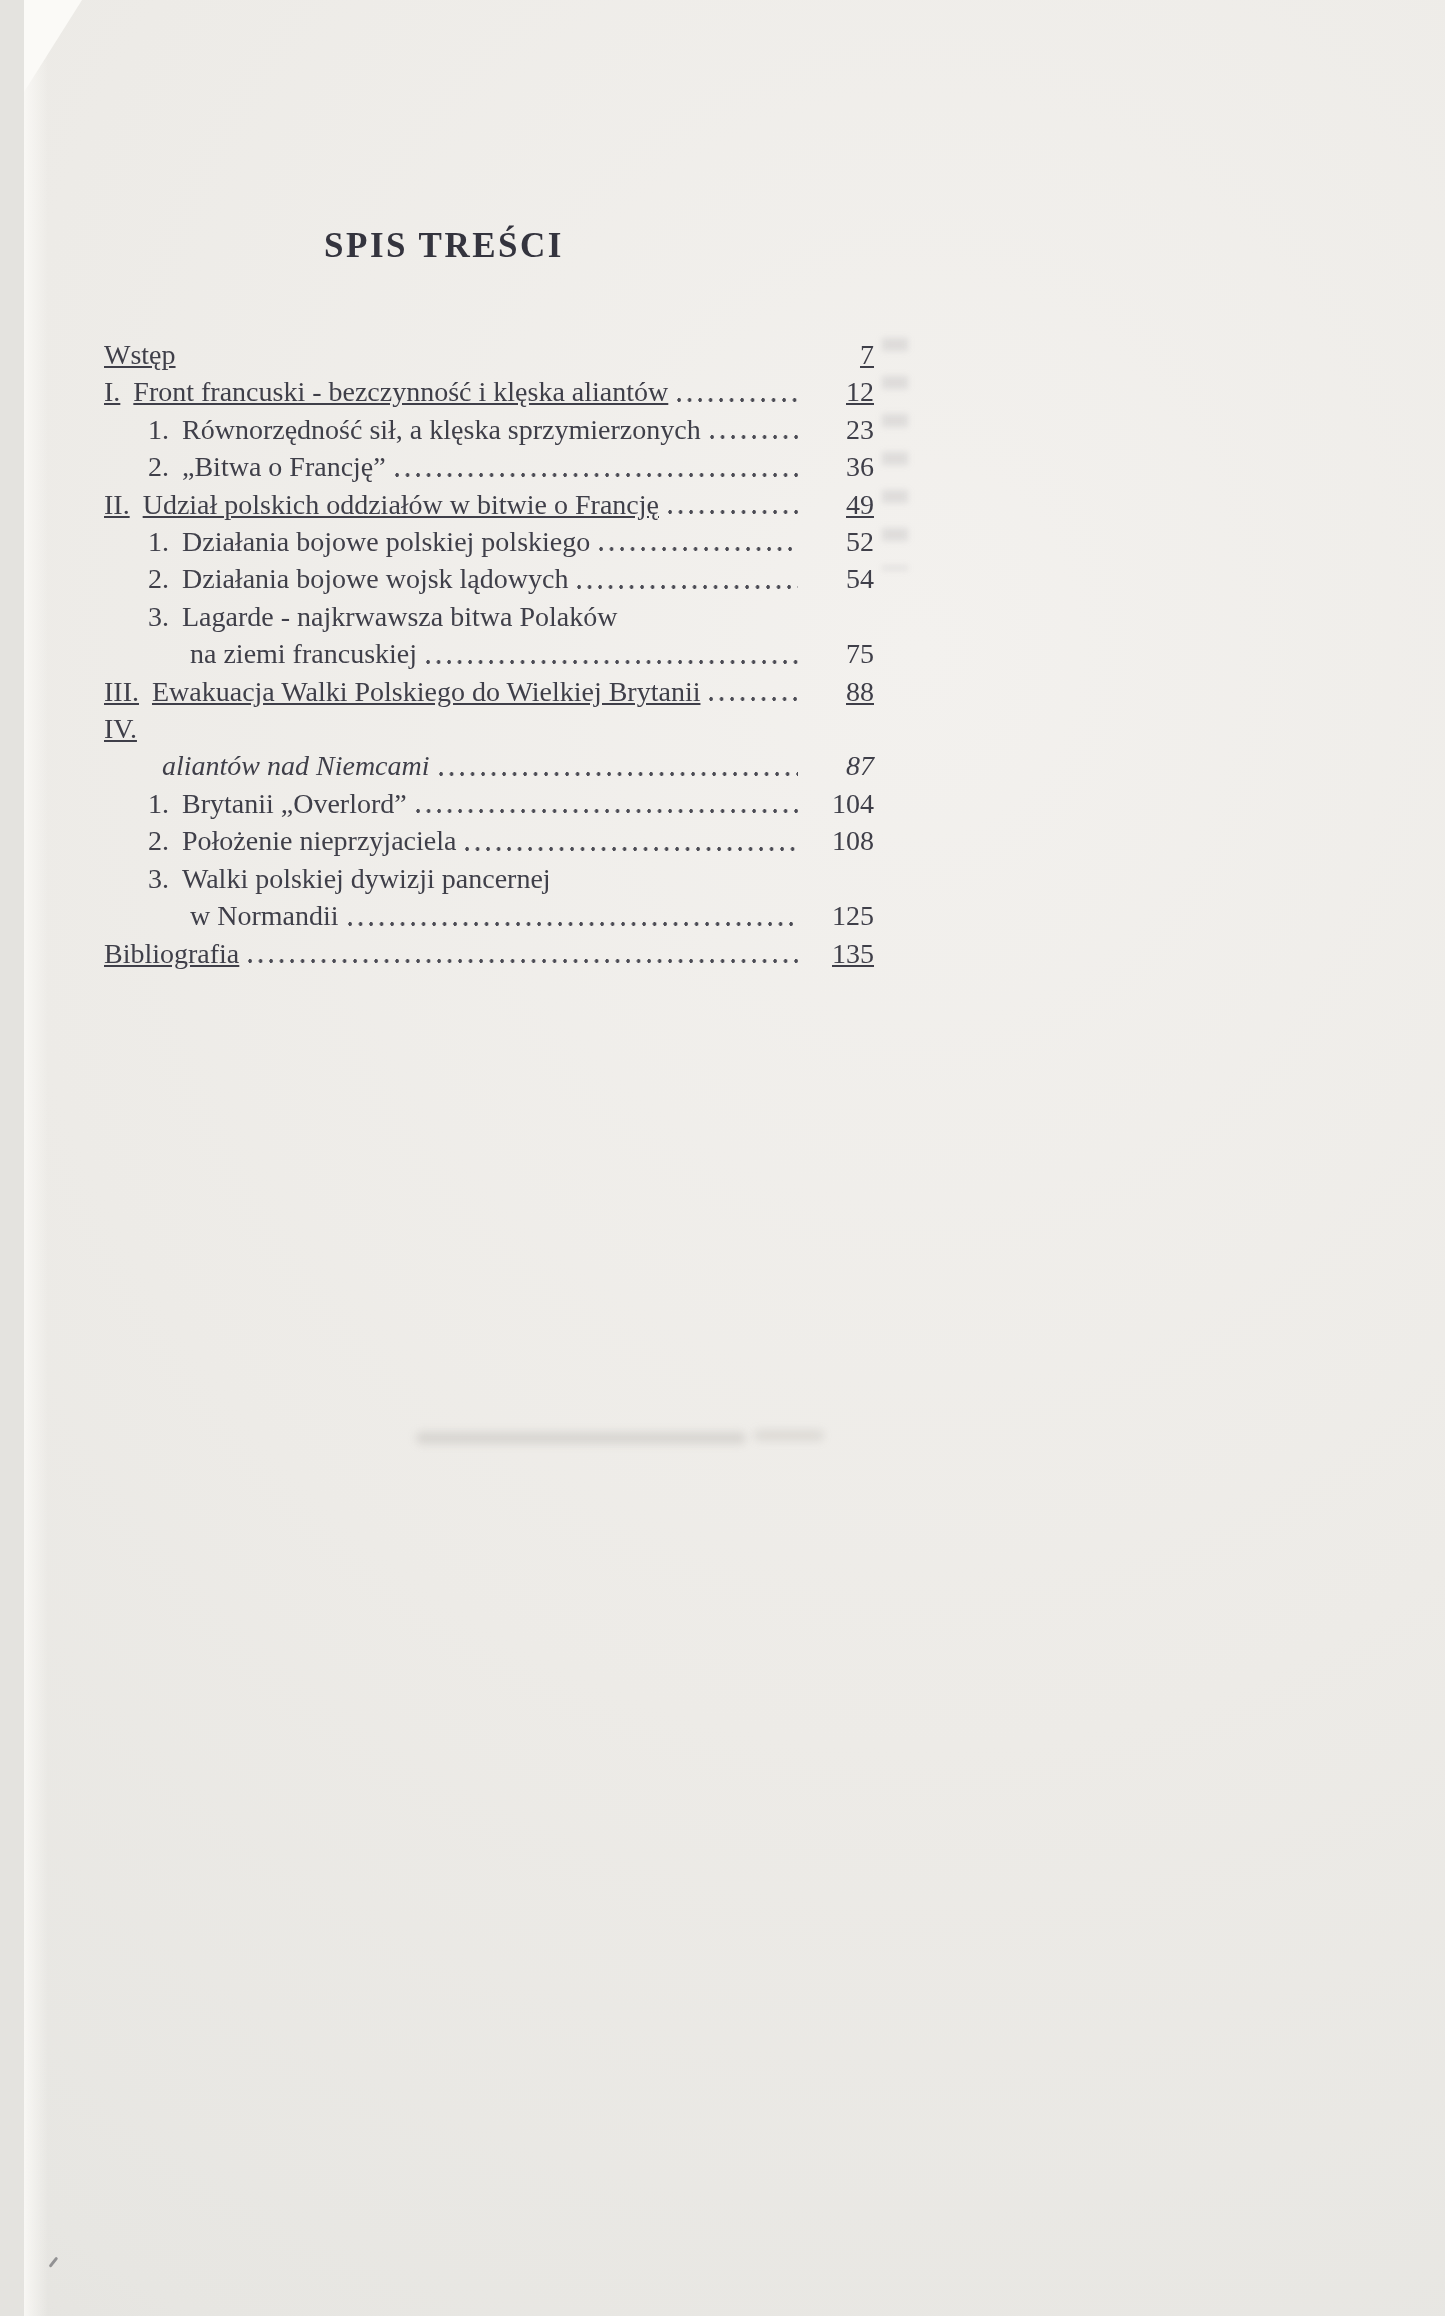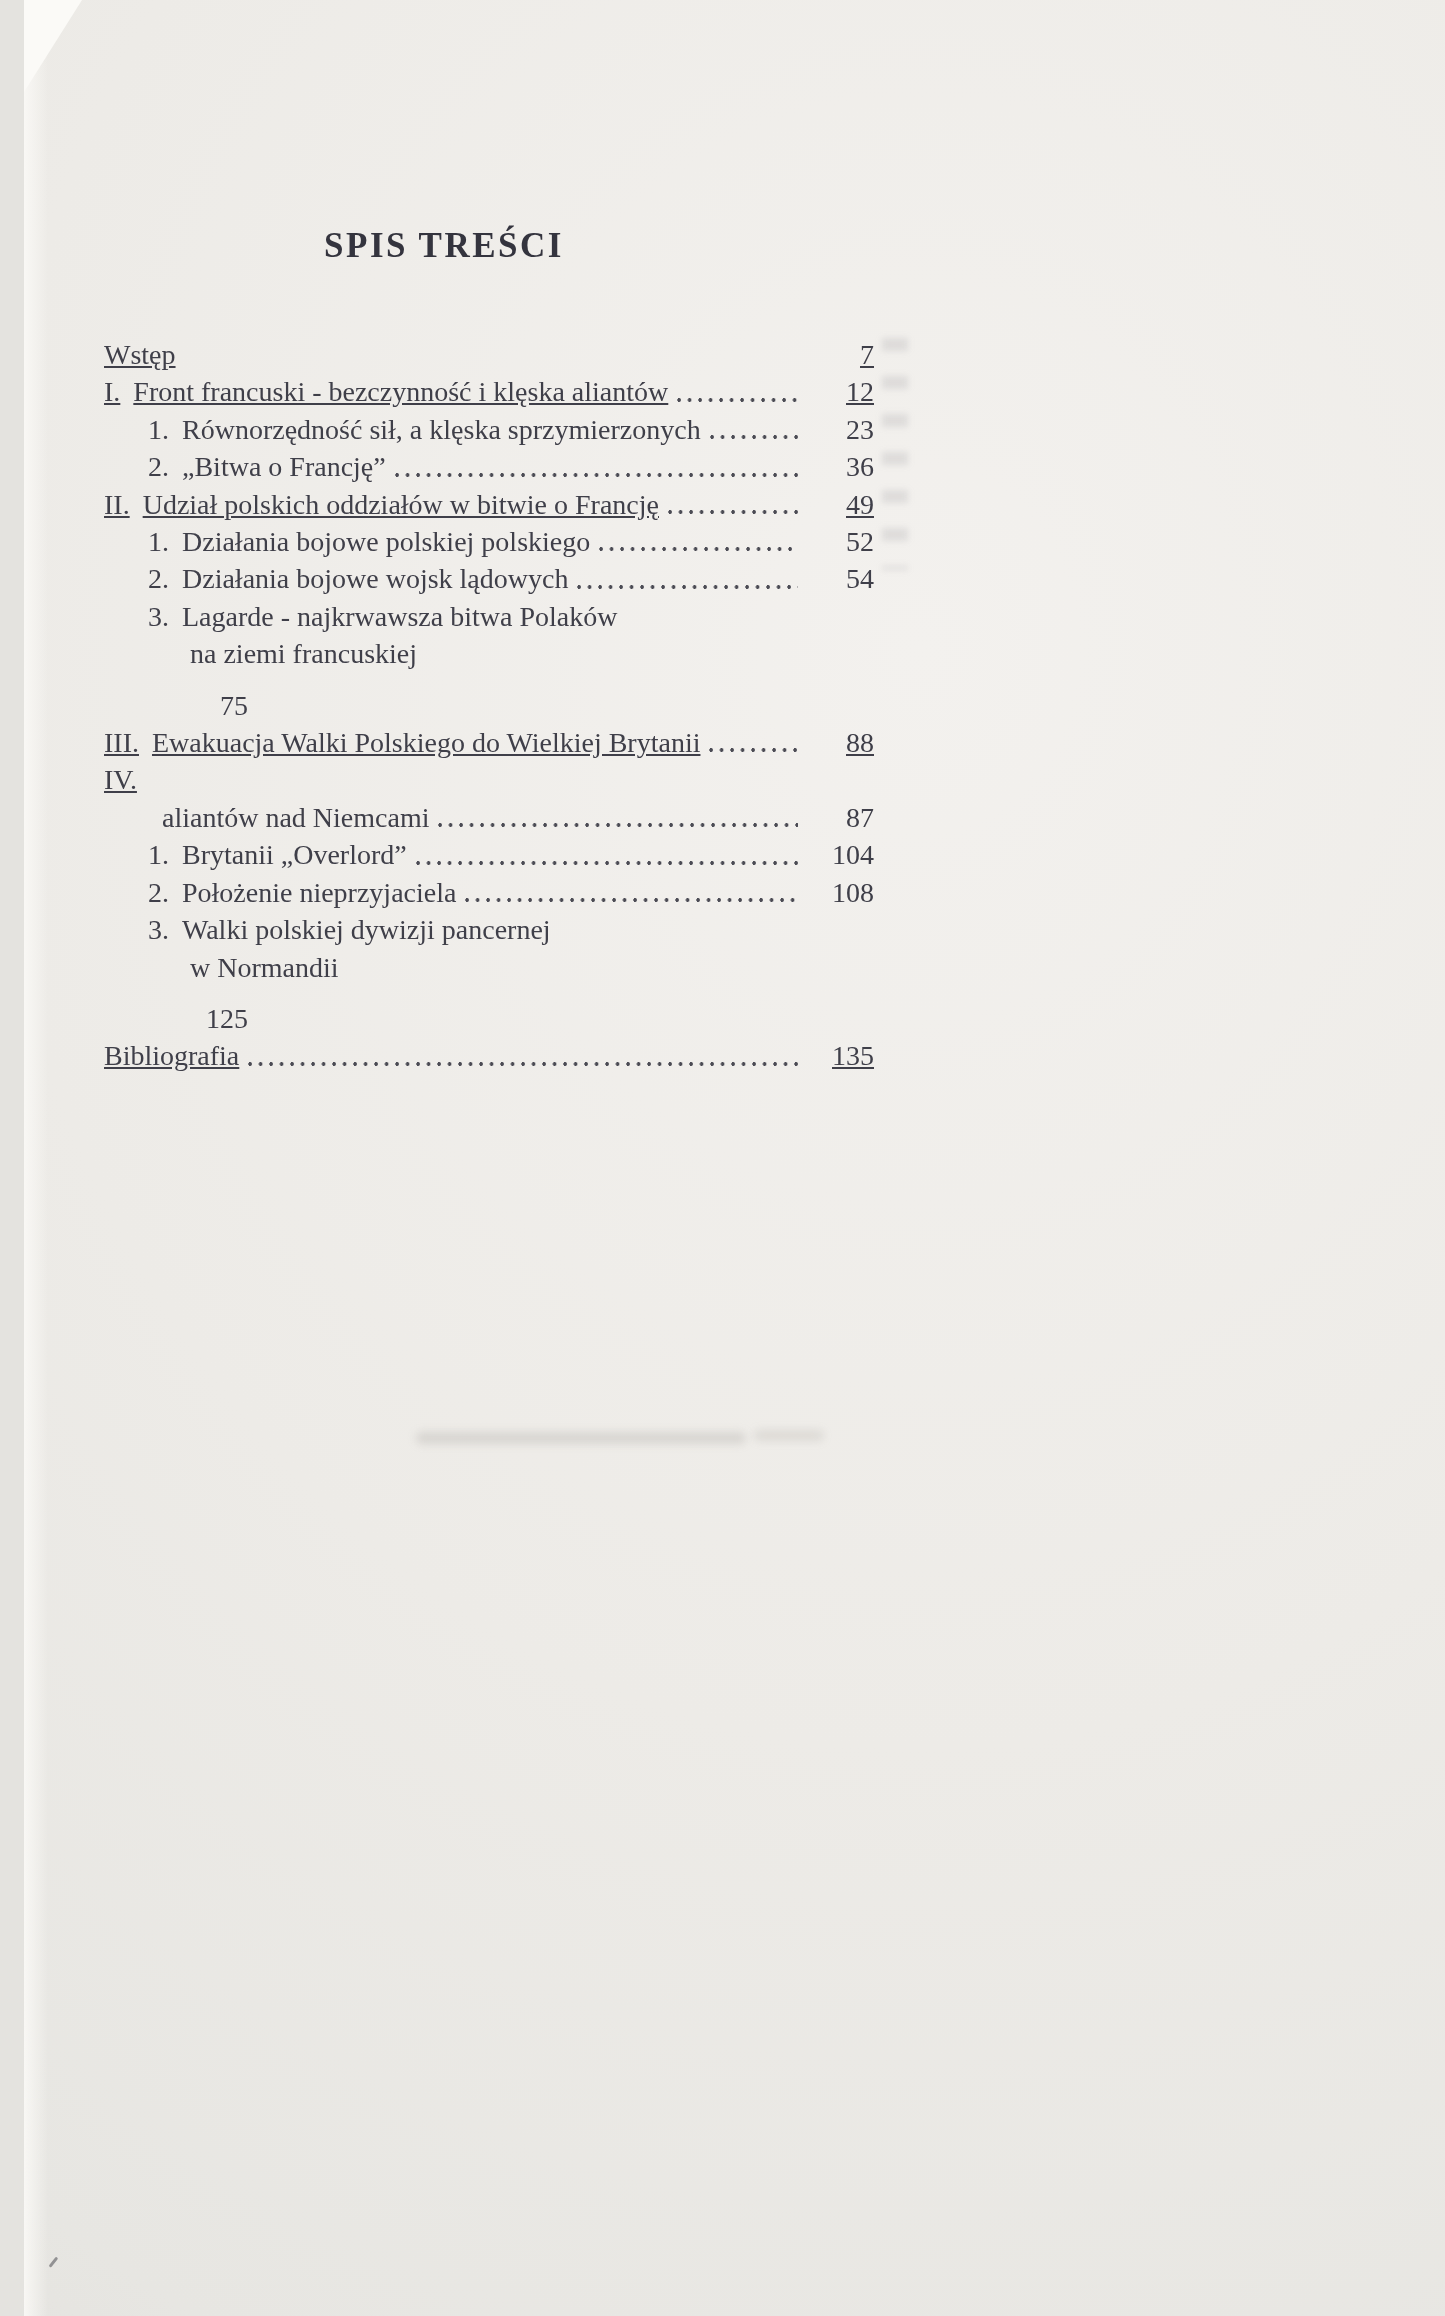--- a/index.html
+++ b/index.html
@@ -78,22 +78,22 @@
   .row.no-dots .leader {
     background: none;
   }
   .row .pg {
     flex: 0 0 auto;
     min-width: 58px;
     text-align: right;
   }
   .lvl0  { padding-left: 0; text-decoration: underline; }
   .lvl1  { padding-left: 44px; }
-  .lvl1b { padding-left: 58px; }
-  .lvl2  { padding-left: 86px; flex-direction: column; }
+  .lvl1b { padding-left: 58px; font-style: italic; }
+  .lvl2  { padding-left: 86px; }
   
   .ghost-right {
     position: absolute;
     left: 858px; top: 338px;
     width: 26px; height: 232px;
     background: repeating-linear-gradient(to bottom,
       rgba(122,120,128,0.16) 0 13px, rgba(122,120,128,0) 13px 38px);
     filter: blur(3px);
   }
   .smudge-bottom {

